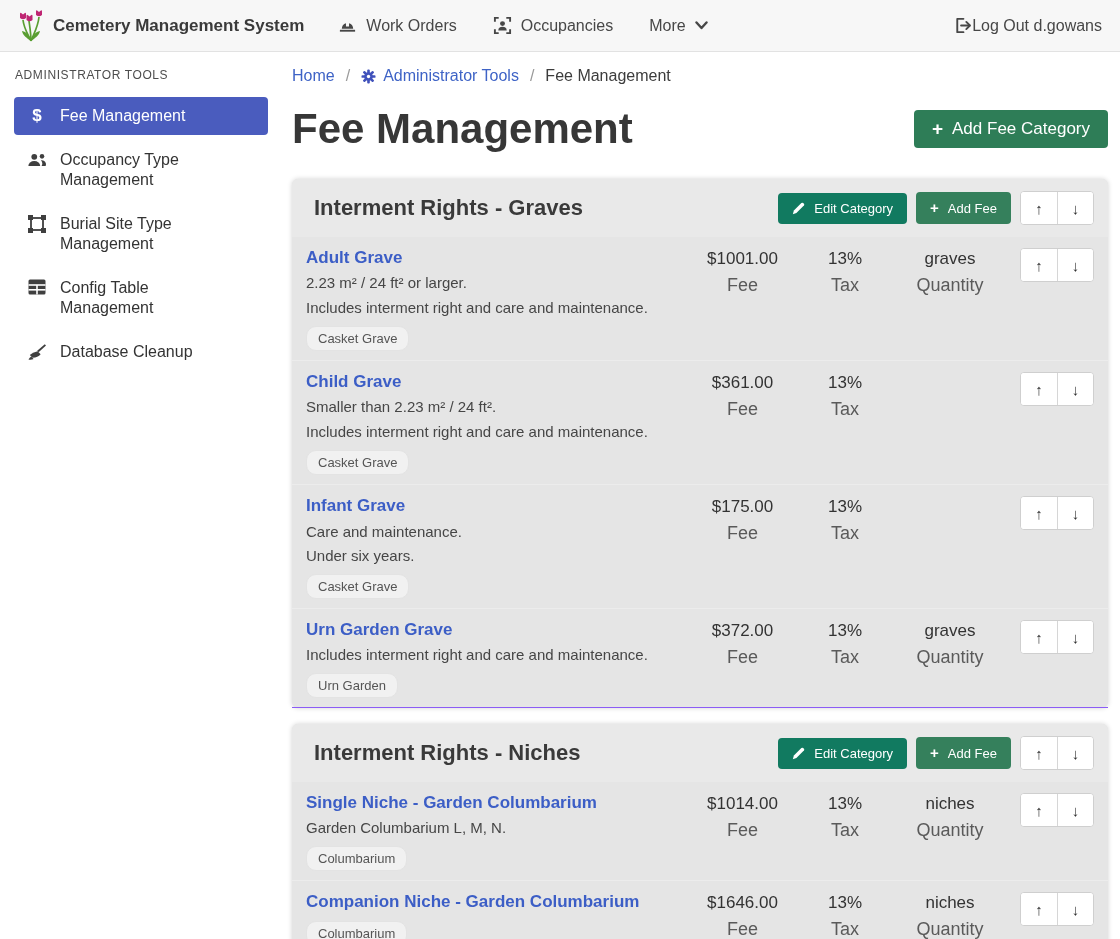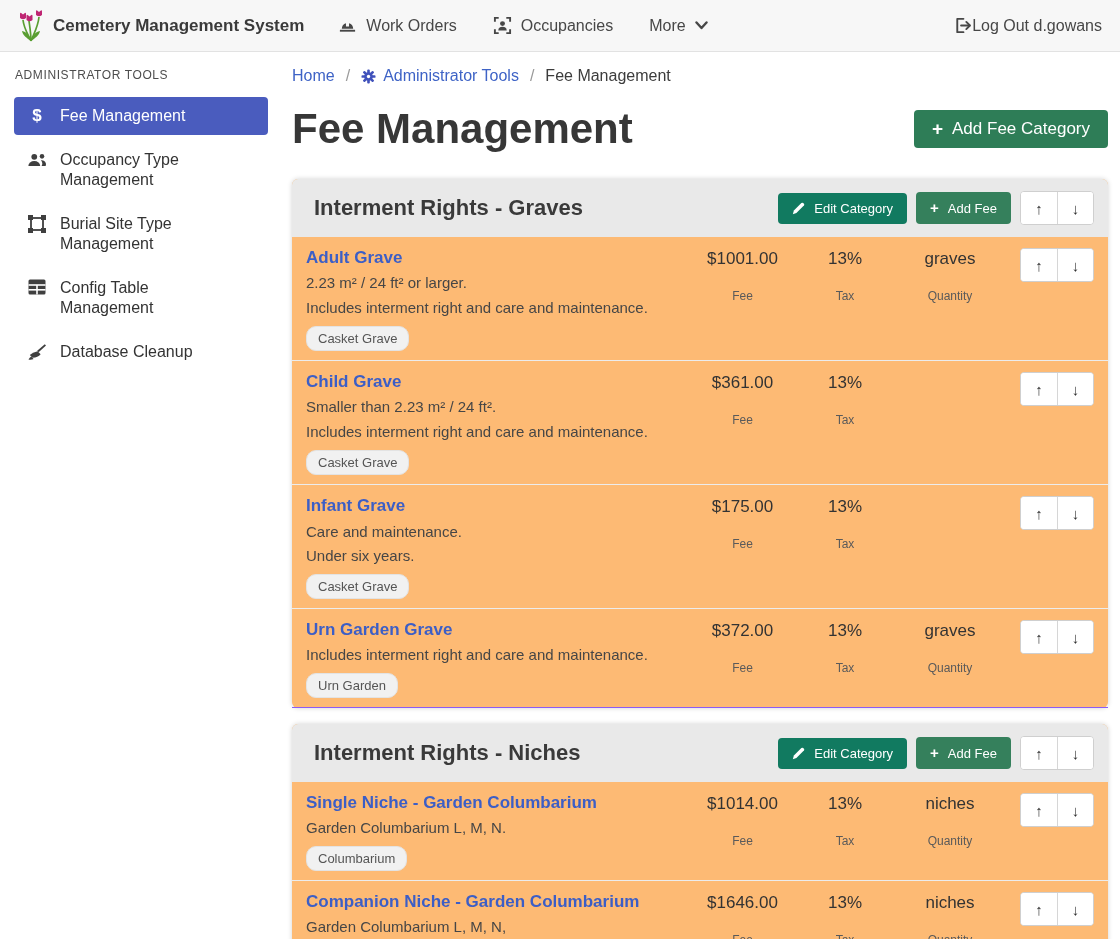--- a/index.html
+++ b/index.html
@@ -41,21 +41,21 @@
   
   .page-head { display:flex; align-items:center; justify-content:space-between;
     margin-top:18px; margin-bottom:24px; }
   .page-title { font-size:42px; line-height:52px; font-weight:600; color:#373737; }
   .btn { border:none; border-radius:4px; color:#fff; display:inline-flex; align-items:center;
     gap:9px; cursor:pointer; font-family:inherit; }
   .btn-add-category { background:#2e7d57; font-size:17px; padding:9px 18px; }
   .plus { font-size:19px; font-weight:bold; line-height:16px; }
 
   
-  .card { border-radius:6px; box-shadow:0 0 5px rgba(0,0,0,.18); margin-bottom:16px; background:#fdba74; }
+  .card { border-radius:6px; box-shadow:0 0 5px rgba(0,0,0,.18); margin-bottom:16px; background:#e5e5e5; }
   .card-head { background:#e9e9e9; border-radius:6px 6px 0 0; padding:12px 14px 12px 22px;
     display:flex; align-items:center; }
   .card-title { font-size:22px; font-weight:600; color:#3a3a3a; flex:1; }
   .head-actions { display:flex; align-items:center; gap:9px; }
   .btn-edit { background:#117a60; font-size:13px; padding:8px 14px; }
   .btn-addfee { background:#35805c; font-size:13px; padding:8px 14px; }
   .btn-addfee .plus, .btn-edit .pencil { font-size:15px; }
   .arrow-group { display:flex; background:#fff; border:1px solid #cfcfcf; border-radius:4px; overflow:hidden; }
   .arrow-btn { width:36px; height:32px; background:#fff; border:none; font-size:15px; color:#333;
     cursor:pointer; display:flex; align-items:center; justify-content:center; font-family:inherit; }
@@ -66,21 +66,21 @@
   .fee-row:last-child { border-bottom:1px solid #8b5cf6; }
   .col-name { flex:1; padding-right:8px; }
   .fee-name { font-size:17px; font-weight:bold; color:#3c5ec6; line-height:20px; cursor:pointer; text-decoration:none; display:inline-block; }
   .fee-desc { font-size:15px; color:#464646; line-height:19px; margin-top:5px; }
   .fee-desc.second { margin-top:6px; }
   .fee-badge { display:inline-block; margin-top:9px; background:#f1f1f1; border:1px solid #e3e3e3;
     border-radius:10px; padding:4px 11px; font-size:13px; color:#555; }
   .stat-col { text-align:center; padding-top:1px; }
   .col-fee { width:115px; } .col-tax { width:90px; } .col-qty { width:120px; }
   .stat-value { font-size:17px; color:#333; line-height:20px; }
-  .stat-label { font-size:12px; color:#5a5a5a; margin-top:20px; }
+  .stat-label { font-size:18px; color:#5a5a5a; margin-top:6px; }
   .col-arrows { width:84px; display:flex; justify-content:flex-end; align-items:flex-start; }
 
   svg { display:block; }
 </style>
 </head>
 <body>
 
 <header class="navbar">
   <div class="brand">
     <span class="nav-ic">
@@ -454,21 +454,20 @@
         <button class="arrow-btn">
                     <span class="g-down">↓</span>
                   </button>
       </span>
     </div>
   </div>
 
   <div class="fee-row">
     <div class="col-name">
       <a class="fee-name">Companion Niche - Garden Columbarium</a>
-      <div class="fee-desc">Garden Columbarium L, M, N,</div>
       
       <span class="fee-badge">Columbarium</span>
     </div>
     <div class="stat-col col-fee">
       <div class="stat-value">$1646.00</div>
       <div class="stat-label">Fee</div>
     </div>
     <div class="stat-col col-tax">
       <div class="stat-value">13%</div>
       <div class="stat-label">Tax</div>

